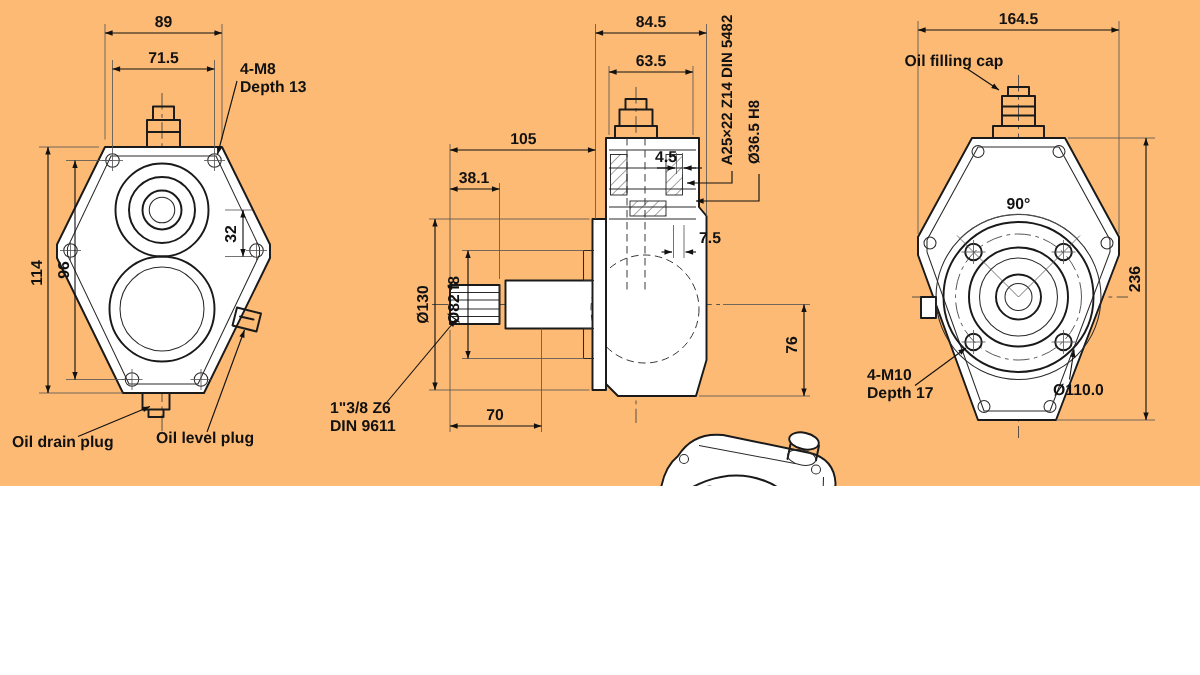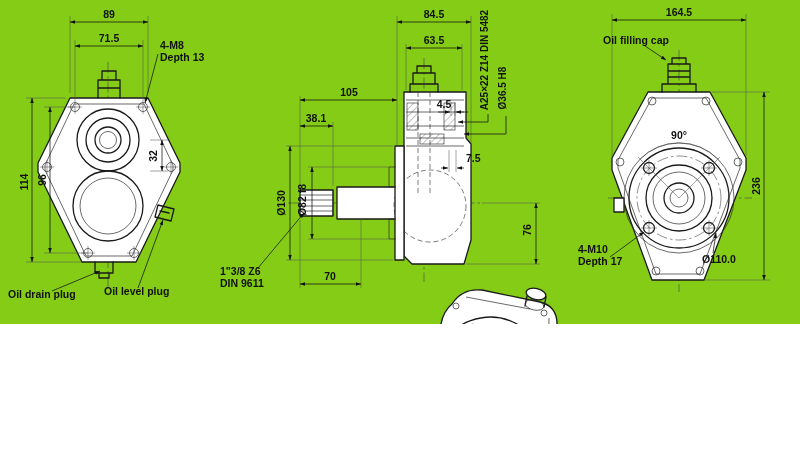--- a/index.html
+++ b/index.html
@@ -1,16 +1,16 @@
 <!DOCTYPE html>
 <html><head>
 <meta charset="utf-8">
 <style>
   html,body{margin:0;padding:0;background:#fff;}
-  .sheet{position:relative;width:800px;height:324px;background:#84cc16;overflow:hidden;text-align:right;}
+  .sheet{position:relative;width:800px;height:324px;background:#fdba74;overflow:hidden;text-align:right;}
   svg{display:block;}
   svg text{font-family:"Liberation Sans","DejaVu Sans",sans-serif;font-weight:700;fill:#111;}
   .dim{font-size:10.5px;}
   .lbl{font-size:10.5px;}
   .sm{font-size:10px;}
   .obj{stroke:#1a1a1a;stroke-width:1.3;fill:none;stroke-linejoin:round;stroke-linecap:round;}
   .objf{stroke:#1a1a1a;stroke-width:1.3;fill:#ffffff;stroke-linejoin:round;}
   .obj2{stroke:#2a2a2a;stroke-width:0.7;fill:none;}
   .ext{stroke:#555;stroke-width:0.55;fill:none;}
   .dml{stroke:#111;stroke-width:0.75;fill:none;}

